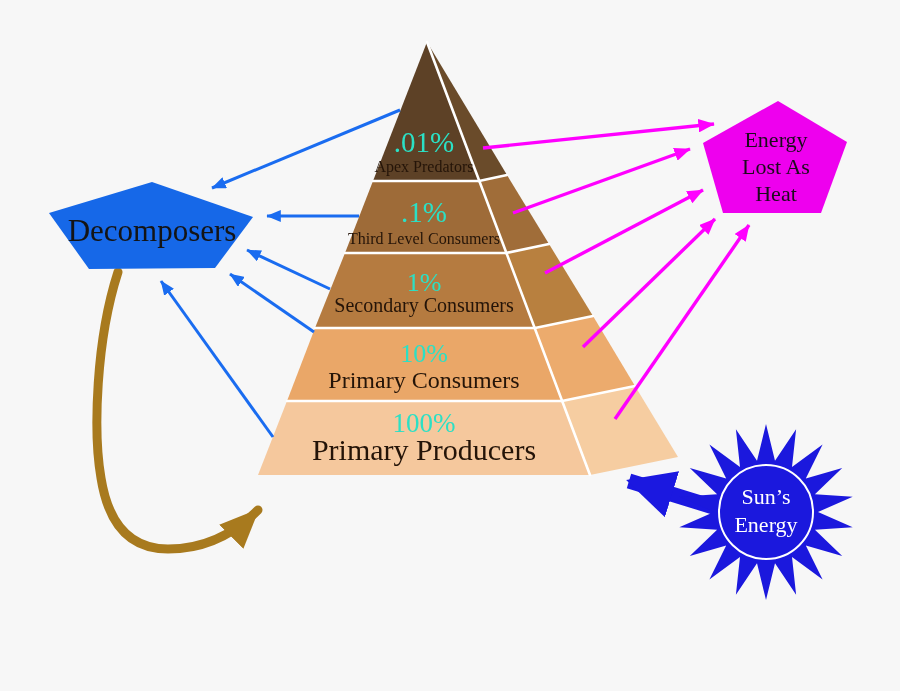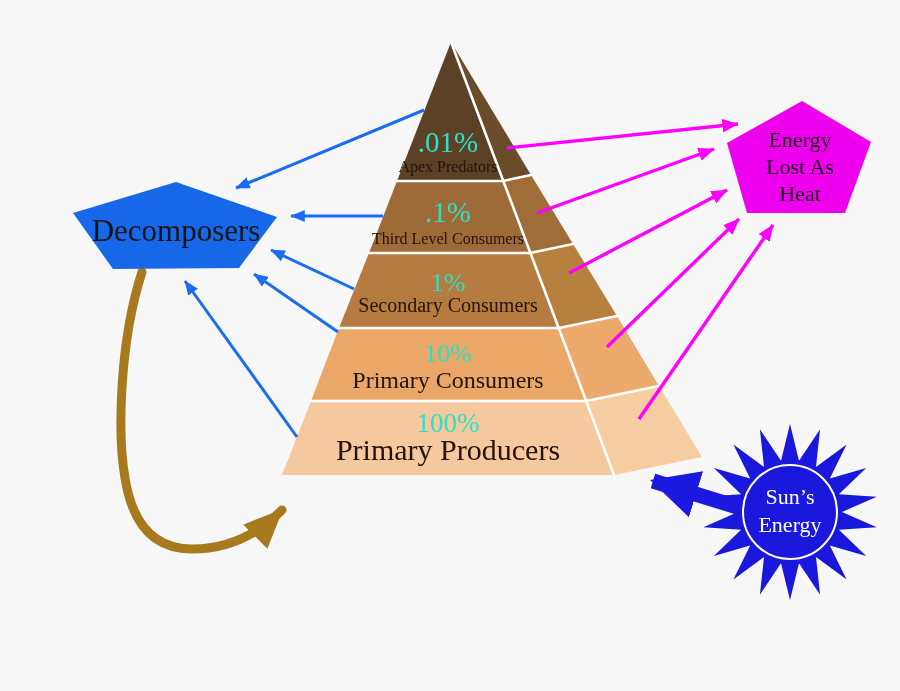--- a/index.html
+++ b/index.html
@@ -1,17 +1,17 @@
 <!DOCTYPE html>
 <html><head>
 <meta charset="utf-8">
 <style>
   html,body{margin:0;padding:0;background:#f7f7f7;}
   .stage{position:relative;width:872px;height:691px;background:#f7f7f7;overflow:hidden;
-         font-family:"Liberation Serif","DejaVu Serif",serif;padding-left:24px;}
+         font-family:"Liberation Serif","DejaVu Serif",serif;}
   svg{display:block}
   text{font-family:"Liberation Serif","DejaVu Serif",serif;}
   .pct{fill:#2be0c5;text-anchor:middle;}
   .lbl{fill:#241408;text-anchor:middle;}
   .node-label{fill:#141414;text-anchor:middle;}
   .heat-label{fill:#1c0b1c;text-anchor:middle;}
   .sun-label{fill:#ffffff;text-anchor:middle;}
   .thin-arrow{fill:none;stroke-width:3;}
   .mag-arrow{fill:none;stroke-width:3.4;}
 </style>

